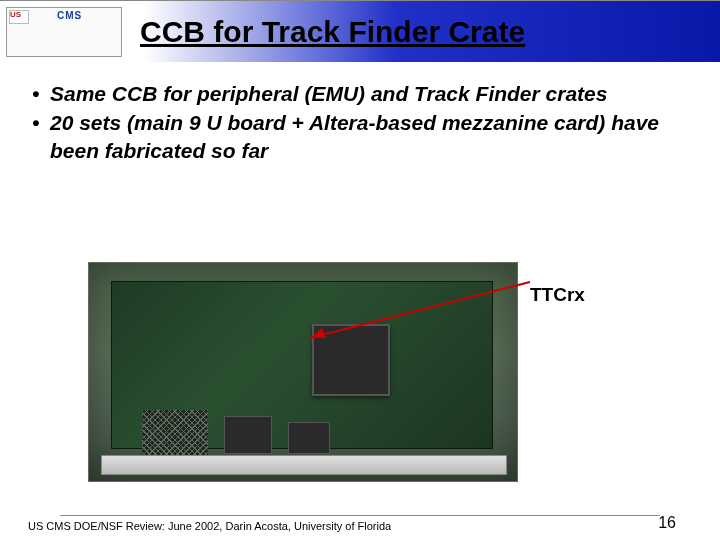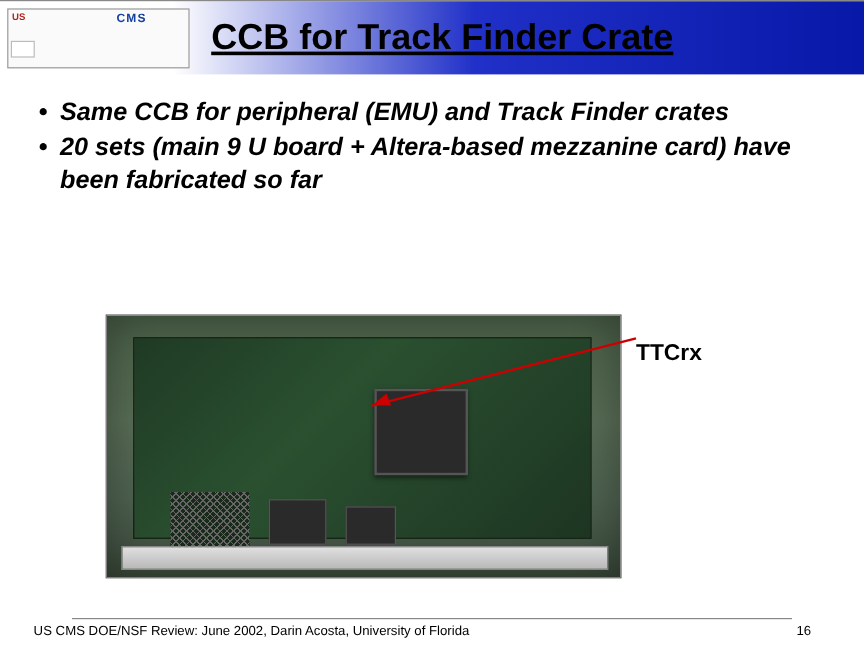--- a/index.html
+++ b/index.html
@@ -13,26 +13,26 @@
   }
   .title-bar {
     display: flex;
     align-items: center;
     height: 62px;
     background: linear-gradient(to right, #ffffff 0%, #ffffff 20%, #2030c8 55%, #0818a8 100%);
     padding: 0 10px 0 6px;
     border-top: 1px solid #888;
   }
   .logo-box {
-    width: 152px;
+    width: 116px;
     height: 50px;
     background: #fafafa;
     border: 1px solid #999;
     display: flex;
-    align-items: center;
+    align-items: flex-start;
     margin-right: 18px;
     position: relative;
   }
   .logo-left {
     width: 48px;
     background: linear-gradient(
       to bottom,
       #b22222 0%, #b22222 14%,
       #fff 14%, #fff 28%,
       #b22222 28%, #b22222 42%,
@@ -63,21 +63,20 @@
     background: linear-gradient(135deg, #d2b48c 0%, #f4a460 50%, #e07030 100%);
     position: relative;
   }
   .logo-cms {
     position: absolute;
     top: 2px; left: 50px;
     font-size: 10px;
     font-weight: bold;
     color: #1840a0;
     letter-spacing: 1px;
-    margin-left: 40px;
   }
   .title-text {
     font-size: 30px;
     font-weight: bold;
     color: #000;
     text-decoration: underline;
     white-space: nowrap;
   }
   .content {
     padding: 18px 28px 0 28px;
@@ -175,21 +174,21 @@
     font-size: 11px;
     color: #000;
   }
   .footer-line {
     position: absolute;
     left: 60px; right: 60px;
     bottom: 24px;
     height: 1px;
     background: #888;
   }
-  .page-num { font-size: 11px; }
+  .page-num { font-size: 16px; }
 </style>
 </head>
 <body>
 
 <div class="title-bar">
   <div class="logo-box">
     <div class="logo-left"></div>
     <div class="logo-right"></div>
     <span class="logo-us">US</span>
     <span class="logo-cms">CMS</span>

